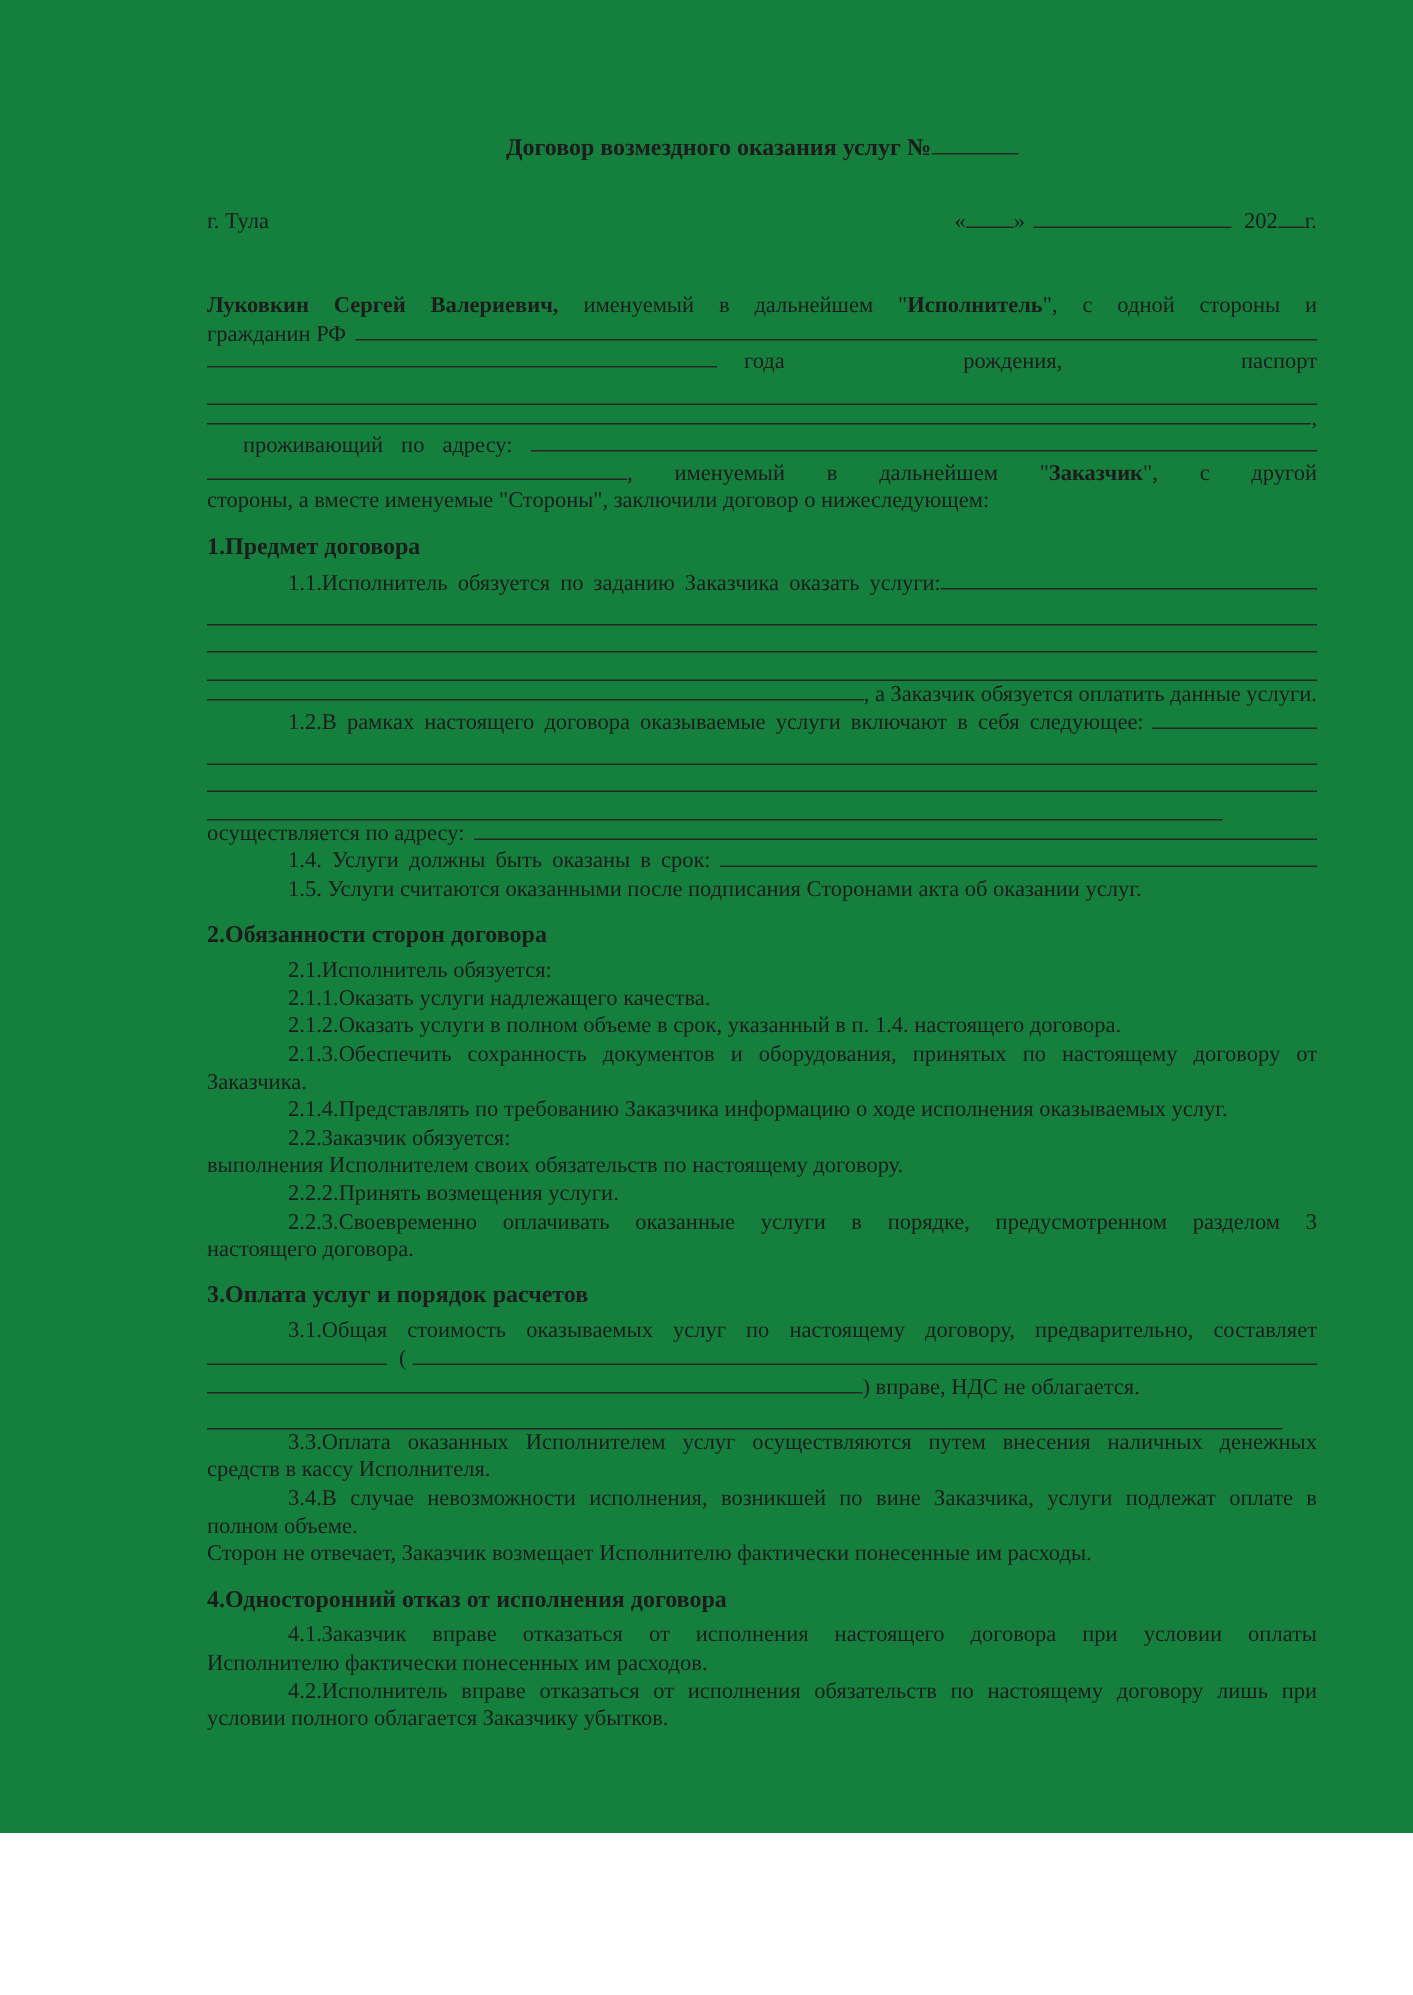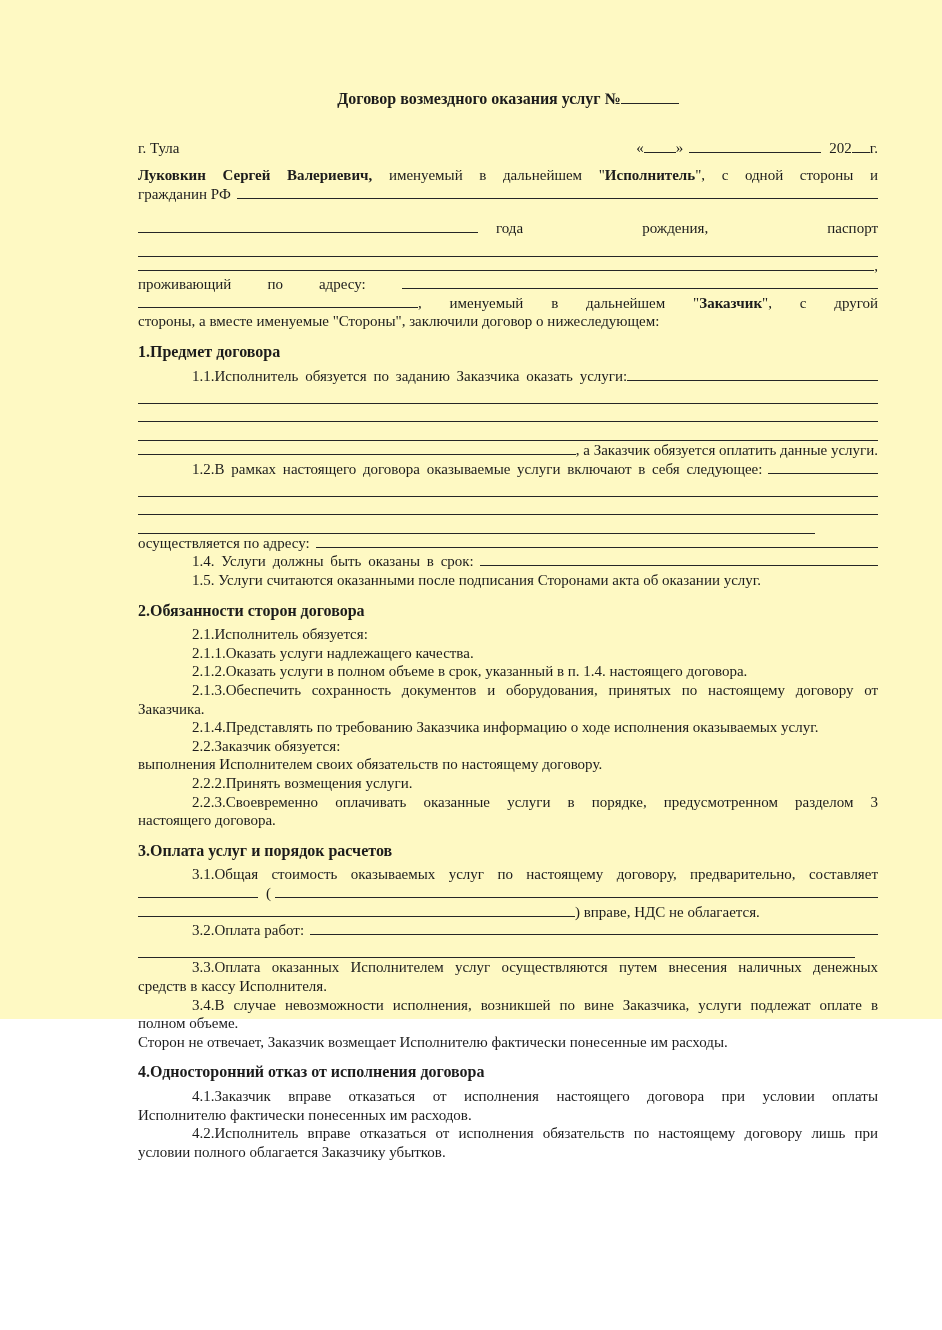--- a/index.html
+++ b/index.html
@@ -4,41 +4,41 @@
 <style>
   * { margin: 0; padding: 0; box-sizing: border-box; }
   html, body { background: #ffffff; }
   body {
     width: 942px; height: 1330px;
     font-family: "Liberation Serif", serif;
     font-size: 15px; line-height: 18.6px;
     color: #1c1c1c;
     overflow: hidden;
   }
-  .page { width: 942px; height: 1019px; padding: 90px 64px 12px 138px; background: #fef9c3; }
+  .page { width: 942px; height: 1222px; padding: 90px 64px 12px 138px; background: #15803d; }
   .bold { font-weight: bold; }
   .center { text-align: center; }
   .title { font-size: 16px; margin-bottom: 30px; }
   .head { font-size: 16px; font-weight: bold; text-align: left; margin: 12px 0 5px 0; }
   .row { display: flex; align-items: baseline; }
   .sb { justify-content: space-between; }
   .ul { display: inline-block; height: 13px; border-bottom: 1.6px solid #262626; flex: 0 0 auto; }
   .grow { flex: 1 1 auto; }
   .blank { height: 18.6px; border-bottom: 1.6px solid #262626; }
   .jline { text-align: justify; text-align-last: justify; }
   .ind { text-indent: 54px; }
   .mI { margin-left: 54px; }
   .ml6 { margin-left: 6px; }
   .ml8 { margin-left: 8px; }
   .mr4 { margin-right: 4px; }
   .ws { word-spacing: 3px; }
-  .daterow { margin-bottom: 9px; }
-  .g28 { column-gap: 36px; }
+  .daterow { margin-bottom: 38px; }
+  .g28 { column-gap: 12px; margin-left: 24px; }
   .jgrow { flex: 1 1 auto; text-align: justify; text-align-last: justify; }
-  .pl18 { padding-left: 18px; margin-top: 16px; }
+  .pl18 { padding-left: 18px; }
 </style>
 </head>
 <body>
 
 <div class="page">
 
   <div class="center title">
     <span class="bold">Договор возмездного оказания услуг №</span><span class="ul" style="width:58px"></span>
   </div>
 
@@ -133,24 +133,20 @@
   <div class="jline ind">3.1.Общая стоимость оказываемых услуг по настоящему договору, предварительно, составляет</div>
   <div class="row">
     <span class="ul" style="width:120px"></span>
     <span class="ml8 mr4">(</span>
     <span class="ul grow"></span>
   </div>
   <div class="row">
     <span class="ul" style="width:437px"></span>
     <span>) вправе, НДС не облагается.</span>
   </div>
-  <div class="row">
-    <span class="mI">3.2.Оплата работ:</span>
-    <span class="ul grow ml6"></span>
-  </div>
   <div class="blank" style="width:717px"></div>
   <div class="jline ind">3.3.Оплата оказанных Исполнителем услуг осуществляются путем внесения наличных денежных</div>
   <div>средств в кассу Исполнителя.</div>
   <div class="jline ind">3.4.В случае невозможности исполнения, возникшей по вине Заказчика, услуги подлежат оплате в</div>
   <div>полном объеме.</div>
   <div>Сторон не отвечает, Заказчик возмещает Исполнителю фактически понесенные им расходы.</div>
 
   <div class="head">4.Односторонний отказ от исполнения договора</div>
   <div class="jline ind">4.1.Заказчик вправе отказаться от исполнения настоящего договора при условии оплаты</div>
   <div>Исполнителю фактически понесенных им расходов.</div>

